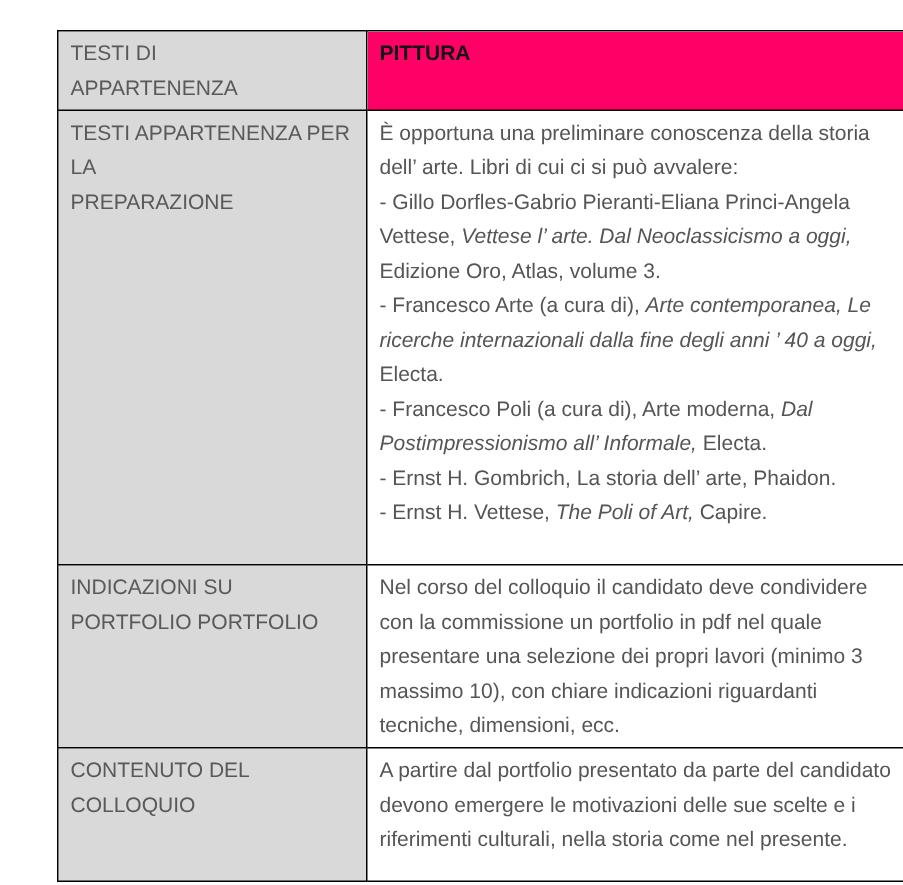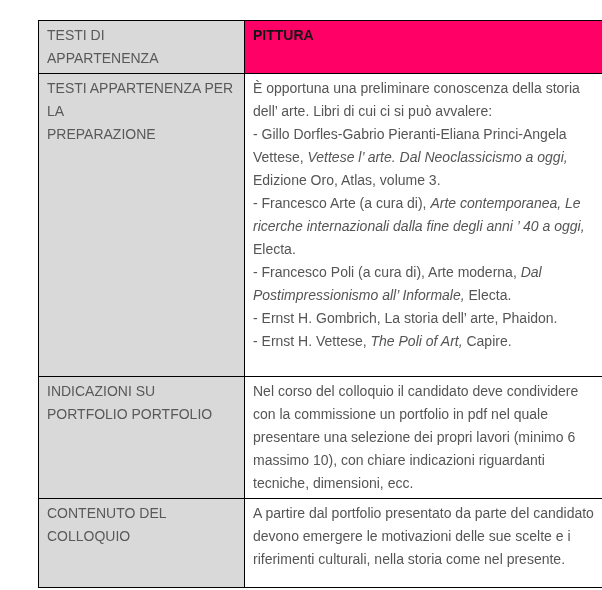--- a/index.html
+++ b/index.html
@@ -80,21 +80,21 @@
           <div class="para"><span>- Francesco Arte (a cura di), </span><span class="it">Arte contemporanea, Le ricerche internazionali dalla fine degli anni ’ 40 a oggi,</span><span> Electa.</span></div>
           <div class="para"><span>- Francesco Poli (a cura di), Arte moderna, </span><span class="it">Dal Postimpressionismo all’ Informale,</span><span> Electa.</span></div>
           <div class="para"><span>- Ernst H. Gombrich, La storia dell’ arte, Phaidon.</span></div>
           <div class="para"><span>- Ernst H. Vettese, </span><span class="it">The Poli of Art,</span><span> Capire.</span></div>
         </td>
     </tr>
     <tr class="r3">
       <td class="hdr">INDICAZIONI SU
 PORTFOLIO PORTFOLIO</td>
       <td class="val">
-          <div class="para"><span>Nel corso del colloquio il candidato deve condividere con la commissione un portfolio in pdf nel quale presentare una selezione dei propri lavori (minimo 6 massimo 10), con chiare indicazioni riguardanti tecniche, dimensioni, ecc.</span></div>
+          <div class="para"><span>Nel corso del colloquio il candidato deve condividere con la commissione un portfolio in pdf nel quale presentare una selezione dei propri lavori (minimo 3 massimo 10), con chiare indicazioni riguardanti tecniche, dimensioni, ecc.</span></div>
         </td>
     </tr>
     <tr class="r4">
       <td class="hdr">CONTENUTO DEL
 COLLOQUIO</td>
       <td class="val">
           <div class="para"><span>A partire dal portfolio presentato da parte del candidato devono emergere le motivazioni delle sue scelte e i riferimenti culturali, nella storia come nel presente.</span></div>
         </td>
     </tr>
   </tbody>

